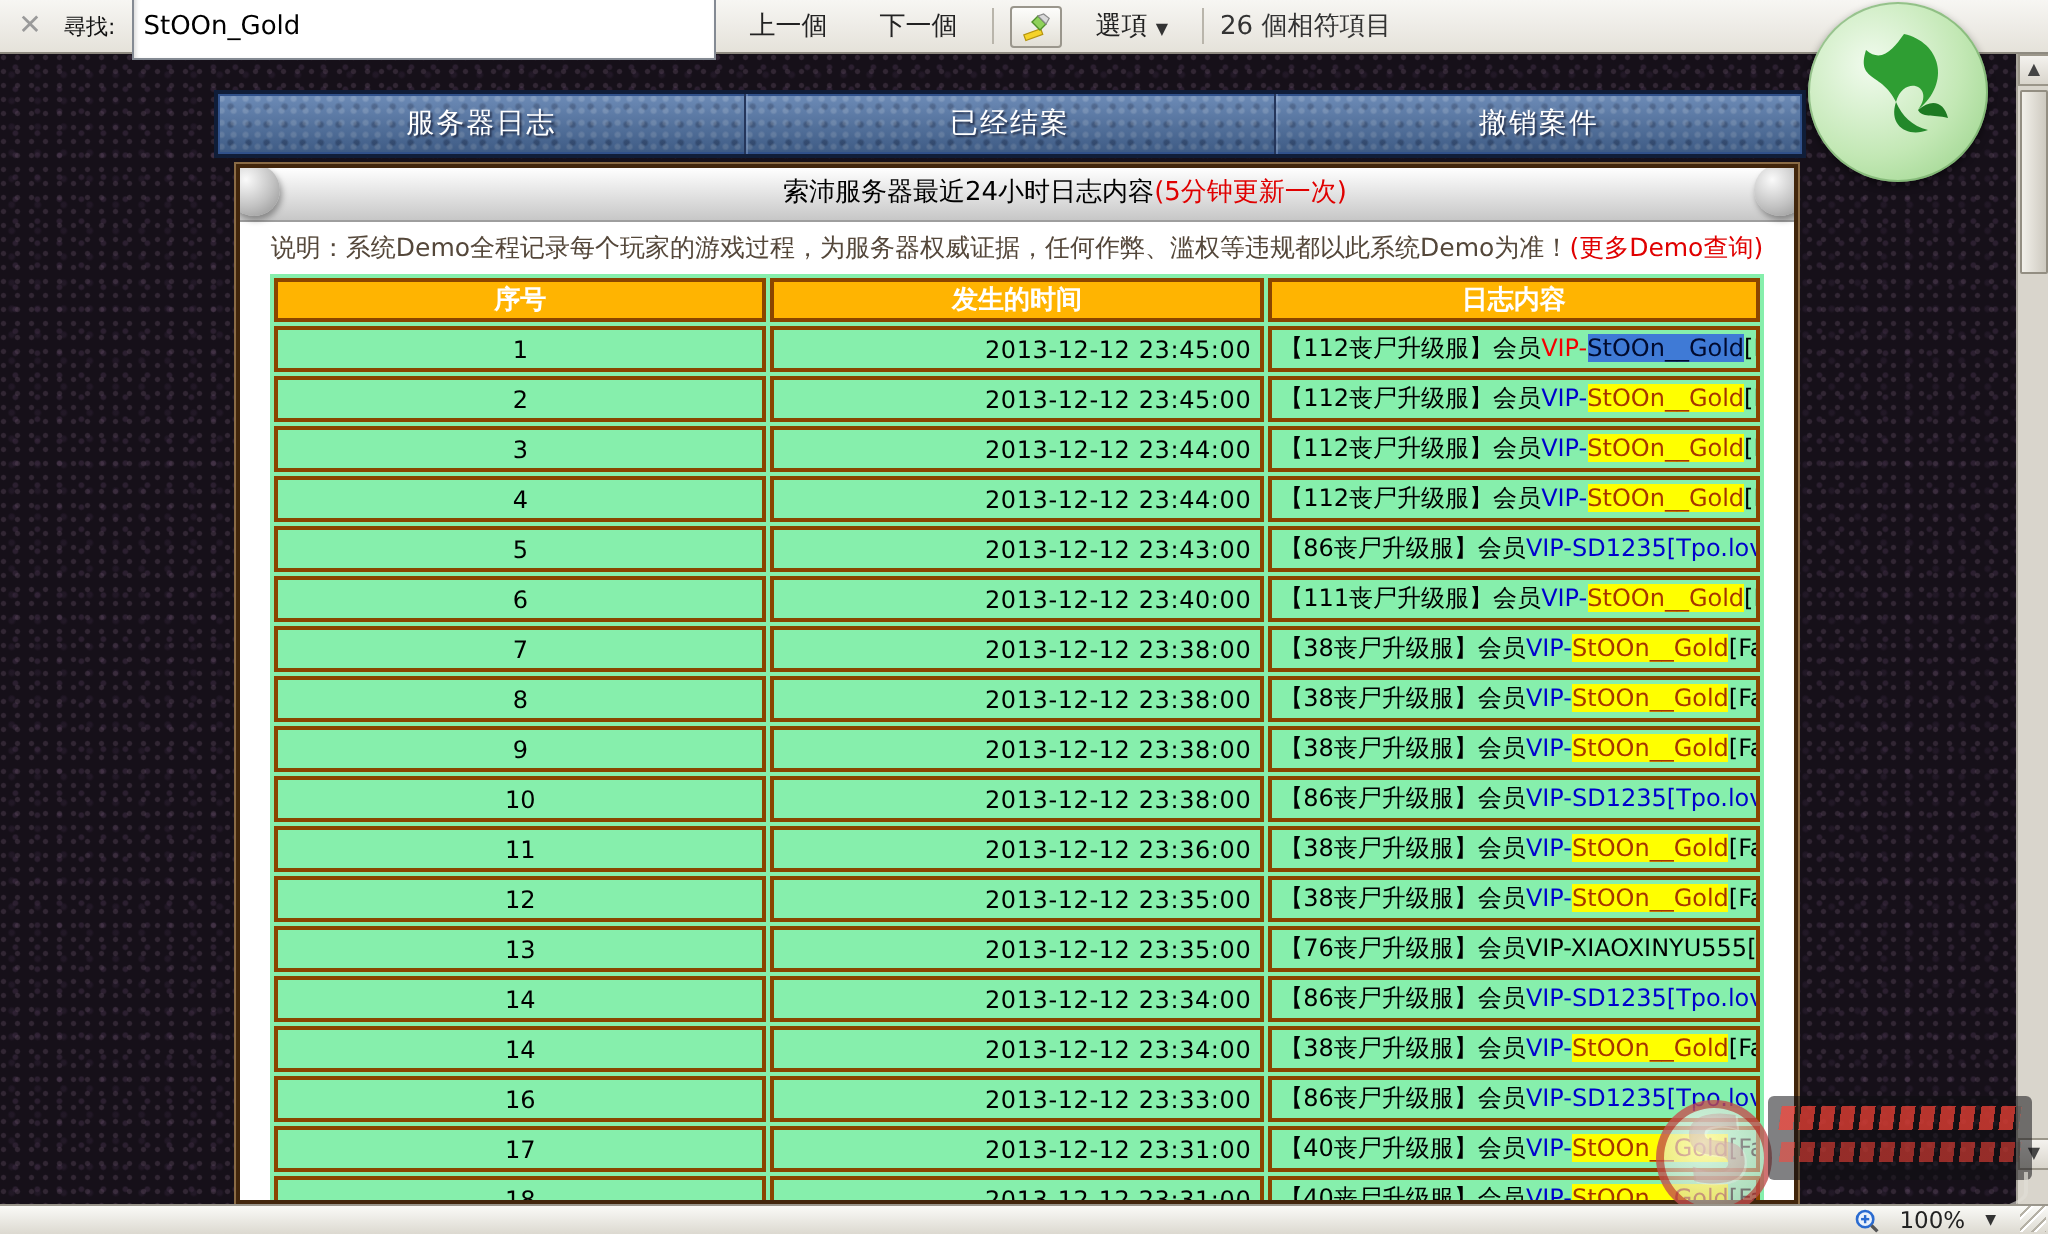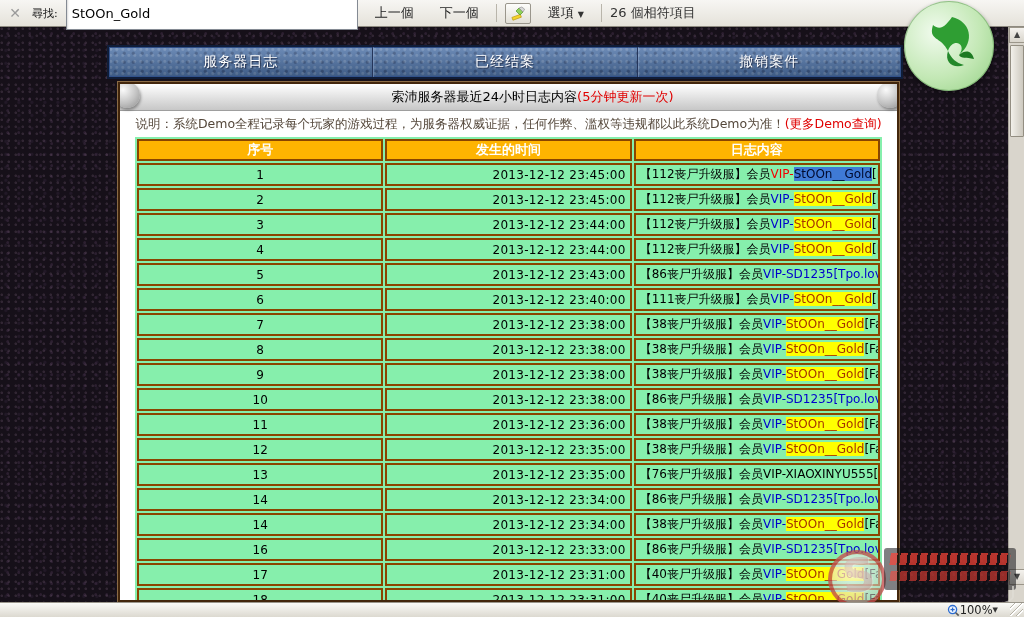--- a/index.html
+++ b/index.html
@@ -107,21 +107,21 @@
     transform:skewX(-8deg);}
   .wm-band::before{top:5px;}
   .wm-band::after{top:23px;height:10px;opacity:.8;}
   .wm-swoosh{position:absolute;left:40px;top:38px;width:146px;height:26px;border:2px solid rgba(225,222,215,.7);
     border-top:none;border-left:none;border-radius:0 0 60% 40%;}
 
   
   .statusbar{position:absolute;left:0;top:602px;width:1024px;height:15px;
     background:linear-gradient(#fafaf7,#dcd9d0);border-top:1px solid #9a968c;z-index:50;
     display:flex;align-items:center;justify-content:flex-end;gap:4px;padding-right:26px;}
-  .zoomwrap{display:flex;align-items:center;gap:0;cursor:pointer;text-align:center;}
+  .zoomwrap{display:flex;align-items:center;gap:10px;cursor:pointer;text-align:center;}
   .zoom-val{font-size:11.5px;color:#222;}
   .zoom-caret{font-size:7px;color:#333;}
   .grip{position:absolute;right:1px;bottom:1px;width:13px;height:13px;
     background:repeating-linear-gradient(135deg, transparent 0 3px, #b5b1a6 3px 4px, #fff 4px 5px);}
 </style>
 </head>
 <body>
 
 <div class="screen">
 

